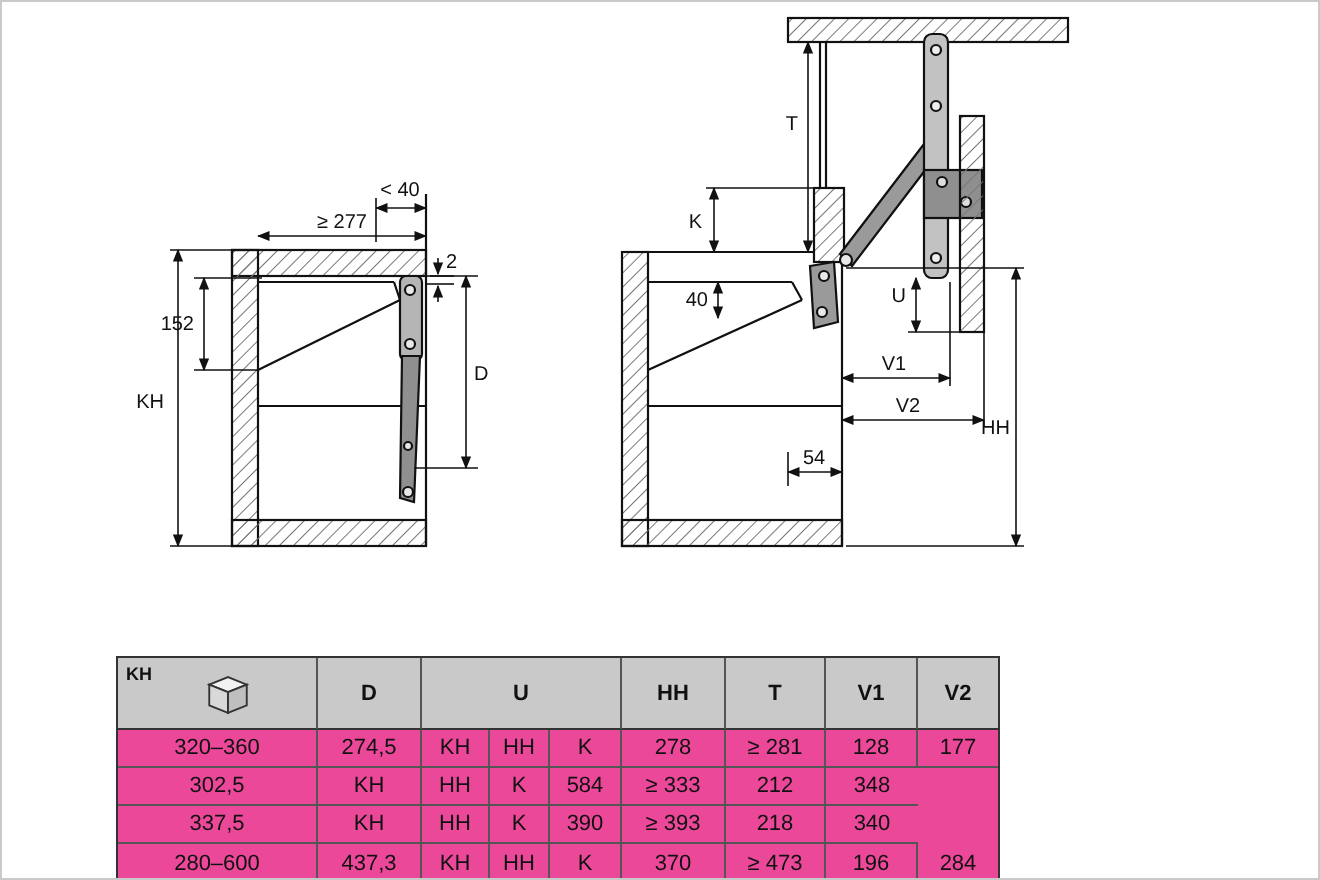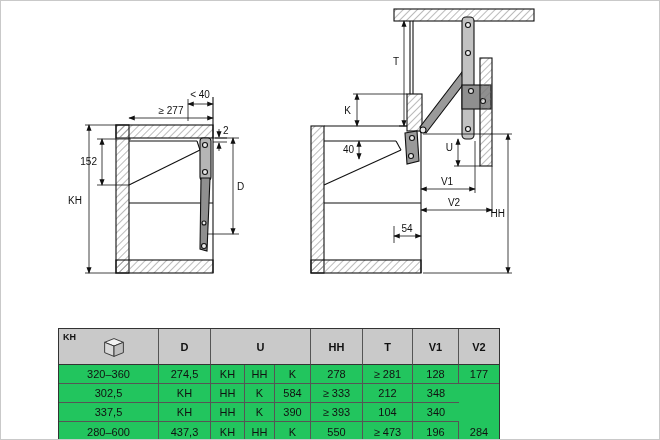--- a/index.html
+++ b/index.html
@@ -14,21 +14,21 @@
   .table{
     position:absolute;left:57px;top:327px;width:440px;
     border:1px solid #333;box-sizing:content-box;background:#fff;
     font-size:11px;
   }
   .thead,.trow{
     display:grid;
     grid-template-columns:100px 52px 34px 30px 36px 52px 50px 46px 40px;
   }
   .thead{height:36px;background:#c9c9c9;font-weight:bold;}
-  .trow{height:19px;background:#22c55e;}
+  .trow{height:19px;background:#ec4899;}
   .cell,.th{
     display:flex;align-items:center;justify-content:center;
     border-right:1px solid #555;border-bottom:1px solid #555;
     overflow:hidden;white-space:nowrap;
   }
   .thead .th{border-bottom:1px solid #333;}
   .cell:last-child,.th:last-child{border-right:none;}
   .trow:last-child .cell{border-bottom:none;}
   .th-u{grid-column:3 / span 3;}
   .th-kh{position:relative;justify-content:center;}
@@ -220,30 +220,30 @@
       <div class="cell">348</div>
     </div>
 
     <div class="trow">
       <div class="cell">337,5</div>
       <div class="cell">KH</div>
       <div class="cell">HH</div>
       <div class="cell">K</div>
       <div class="cell">390</div>
       <div class="cell">≥ 393</div>
-      <div class="cell">104</div>
+      <div class="cell">218</div>
       <div class="cell">340</div>
     </div>
 
     <div class="trow">
       <div class="cell">280–600</div>
       <div class="cell">437,3</div>
       <div class="cell">KH</div>
       <div class="cell">HH</div>
       <div class="cell">K</div>
-      <div class="cell">550</div>
+      <div class="cell">370</div>
       <div class="cell">≥ 473</div>
       <div class="cell">196</div>
       <div class="cell">284</div>
     </div>
   </div>
 
 </div>
 
 </body></html>

